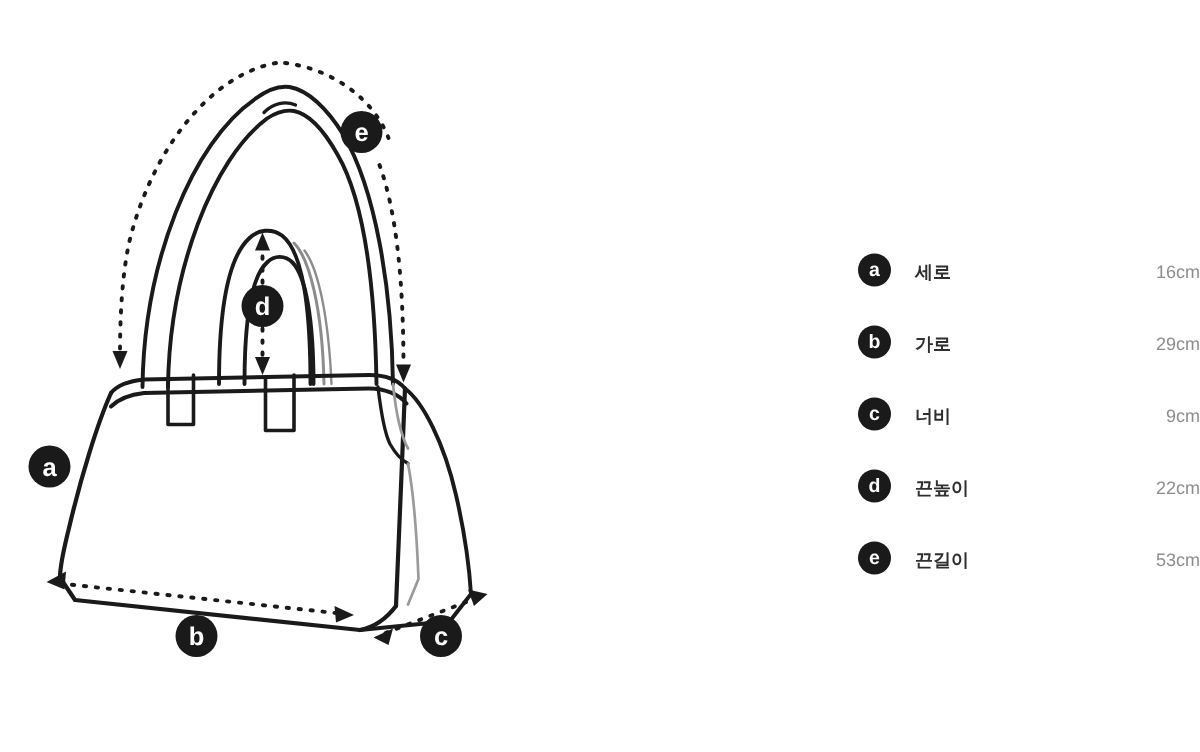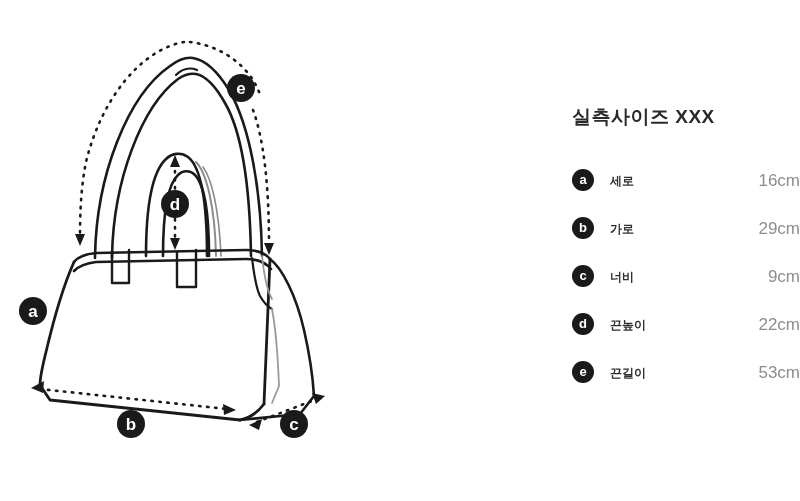--- a/index.html
+++ b/index.html
@@ -82,21 +82,21 @@
     font-size: 12px;
     font-weight: 700;
     color: #2f2f2f;
     line-height: 22px;
     white-space: nowrap;
   }
   .spec-value {
     position: absolute;
     right: 0;
     top: 1px;
-    font-size: 17px;
+    font-size: 12px;
     font-weight: 400;
     color: #8d8d8d;
     line-height: 22px;
     white-space: nowrap;
     text-align: left;
   }
 
   
   .dia-badge-text {
     font-family: "Liberation Sans", "DejaVu Sans", sans-serif;
@@ -220,21 +220,20 @@
           <circle cx="241" cy="88" r="14" fill="#1a1a1a"></circle>
           <text class="dia-badge-text" x="241" y="94" text-anchor="middle">e</text>
         </g>
       </g>
 
     </svg>
   </div>
 
   <div id="spec-panel">
 
-    <div id="spec-title">실측사이즈 XXX</div>
 
     <div class="spec-row" style="top:79px">
       <span class="spec-badge">a</span>
       <span class="spec-label">세로</span>
       <span class="spec-value">16cm</span>
     </div>
 
     <div class="spec-row" style="top:127px">
       <span class="spec-badge">b</span>
       <span class="spec-label">가로</span>

